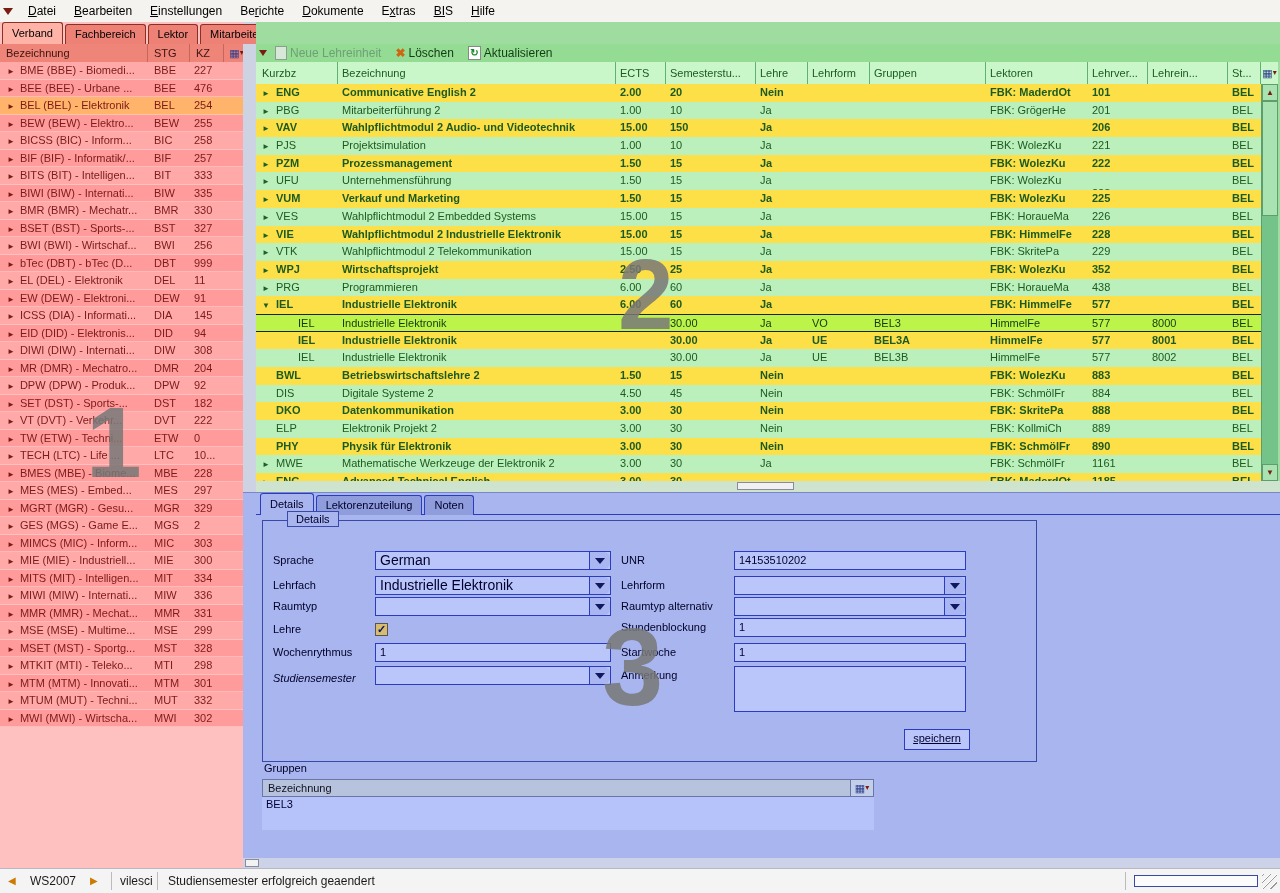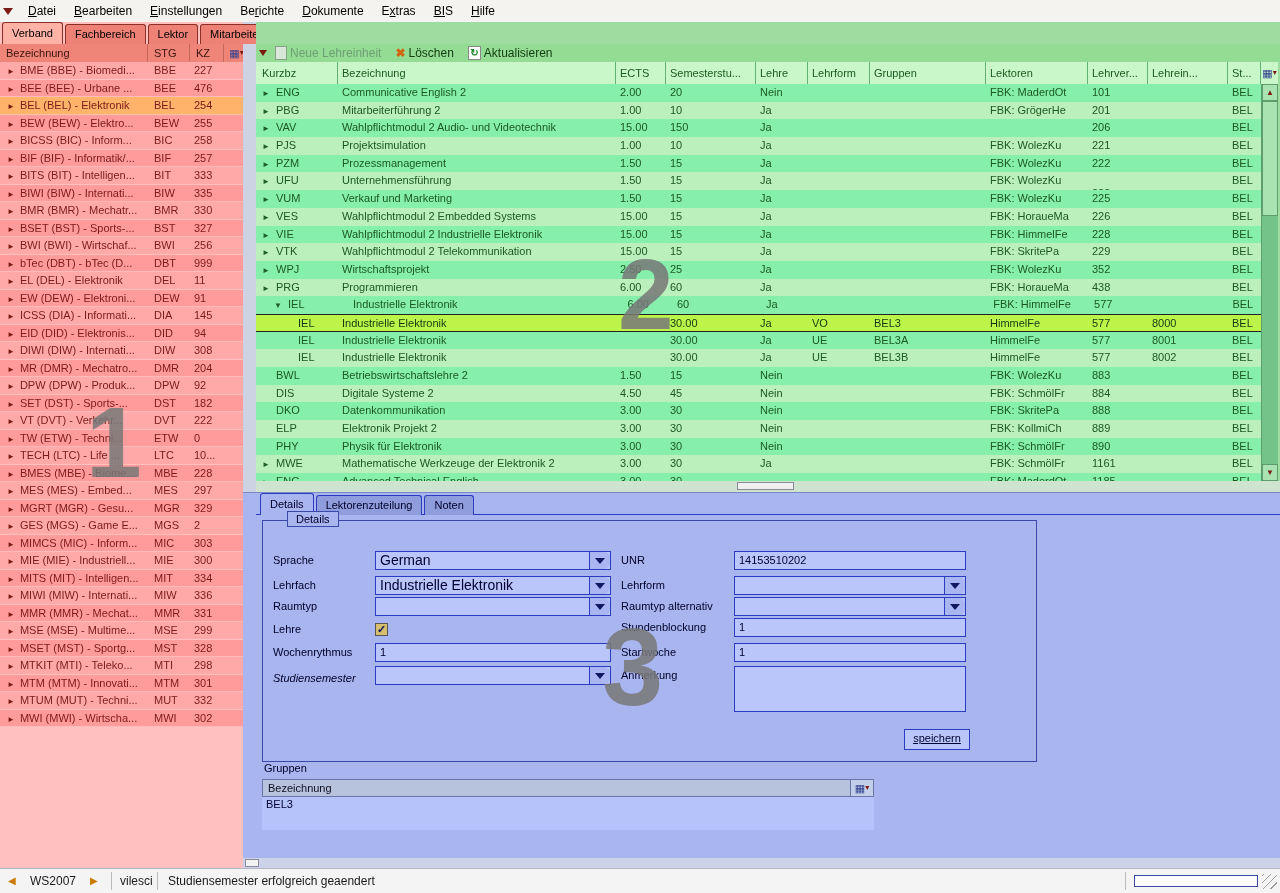--- a/index.html
+++ b/index.html
@@ -43,21 +43,21 @@
   .tool.disabled{color:#6f9f77;}
   .tri-sm{width:0;height:0;border-left:4px solid transparent;border-right:4px solid transparent;border-top:6px solid #7a1b12;margin:0 8px 0 3px;}
   .icon-doc{display:inline-block;width:10px;height:12px;background:#fdfdfd;border:1px solid #8aa08a;}
   .tool.disabled .icon-doc{background:#d8e8d8;}
   .icon-del{color:#cf6612;font-weight:bold;font-size:12px;}
   .icon-refresh{display:inline-block;width:11px;height:12px;background:#fdfdfd;border:1px solid #888;color:#1d8a2a;font-size:10px;line-height:12px;text-align:center;font-weight:bold;}
   .rhead{position:absolute;left:256px;top:62px;width:1022px;height:22px;display:flex;background:#c9f7c9;font-size:11px;color:#1c5a20;}
   .rhead .hc{border-right:1px solid #62b072;line-height:22px;padding-left:4px;box-sizing:border-box;white-space:nowrap;overflow:hidden;}
   .rrows{position:absolute;left:256px;top:84px;width:1005px;height:397px;overflow:hidden;}
   .rrow{display:flex;height:17.7px;font-size:11px;color:#1c5a20;box-sizing:border-box;}
-  .rrow.odd{background:#86efac;}
+  .rrow.odd{background:#fde047;font-weight:bold;}
   .rrow.even{background:#bbefbb;}
   .rrow.sel{background:#bdf44a;border-top:1px solid #222;border-bottom:1px solid #222;color:#123a12;}
   .rc{box-sizing:border-box;padding-left:4px;white-space:nowrap;overflow:hidden;line-height:17px;}
   .rrow .arr{color:#1e5e28;font-size:8px;margin:0 6px 0 6px;width:8px;display:inline-block;}
   .rrow .arr.none{visibility:hidden;}
   .rrow .kz-sub{margin-left:22px;}
   
   .vscroll{position:absolute;left:1261px;top:84px;width:17px;height:397px;background:#74c489;border-left:1px solid #5e9e6e;box-sizing:border-box;}
   .vs-btn{position:absolute;left:0;width:16px;height:17px;background:#a9e3b2;border:1px solid #5e9e6e;box-sizing:border-box;text-align:center;font-size:8px;line-height:15px;color:#7a1b12;}
   .vs-thumb{position:absolute;left:0;top:17px;width:16px;height:115px;background:#a9e3b2;border:1px solid #5e9e6e;box-sizing:border-box;}
@@ -514,21 +514,21 @@
         <span class="rc" style="width: 90px;">60</span>
         <span class="rc" style="width: 52px;">Ja</span>
         <span class="rc" style="width: 62px;"></span>
         <span class="rc" style="width: 116px;"></span>
         <span class="rc" style="width: 102px;">FBK: HoraueMa</span>
         <span class="rc" style="width: 60px;">438</span>
         <span class="rc" style="width: 80px;"></span>
         <span class="rc" style="width: 33px;">BEL</span>
       </div>
       <div class="rrow odd">
-        <span class="rc" style="width: 82px; padding-left: 0px; margin-left: 12px;"><span class="arr">▼</span><span>IEL</span></span>
+        <span class="rc" style="width: 82px; padding-left: 0px;"><span class="arr">▼</span><span>IEL</span></span>
         <span class="rc" style="width: 278px;">Industrielle Elektronik</span>
         <span class="rc" style="width: 50px;">6.00</span>
         <span class="rc" style="width: 90px;">60</span>
         <span class="rc" style="width: 52px;">Ja</span>
         <span class="rc" style="width: 62px;"></span>
         <span class="rc" style="width: 116px;"></span>
         <span class="rc" style="width: 102px;">FBK: HimmelFe</span>
         <span class="rc" style="width: 60px;">577</span>
         <span class="rc" style="width: 80px;"></span>
         <span class="rc" style="width: 33px;">BEL</span>

